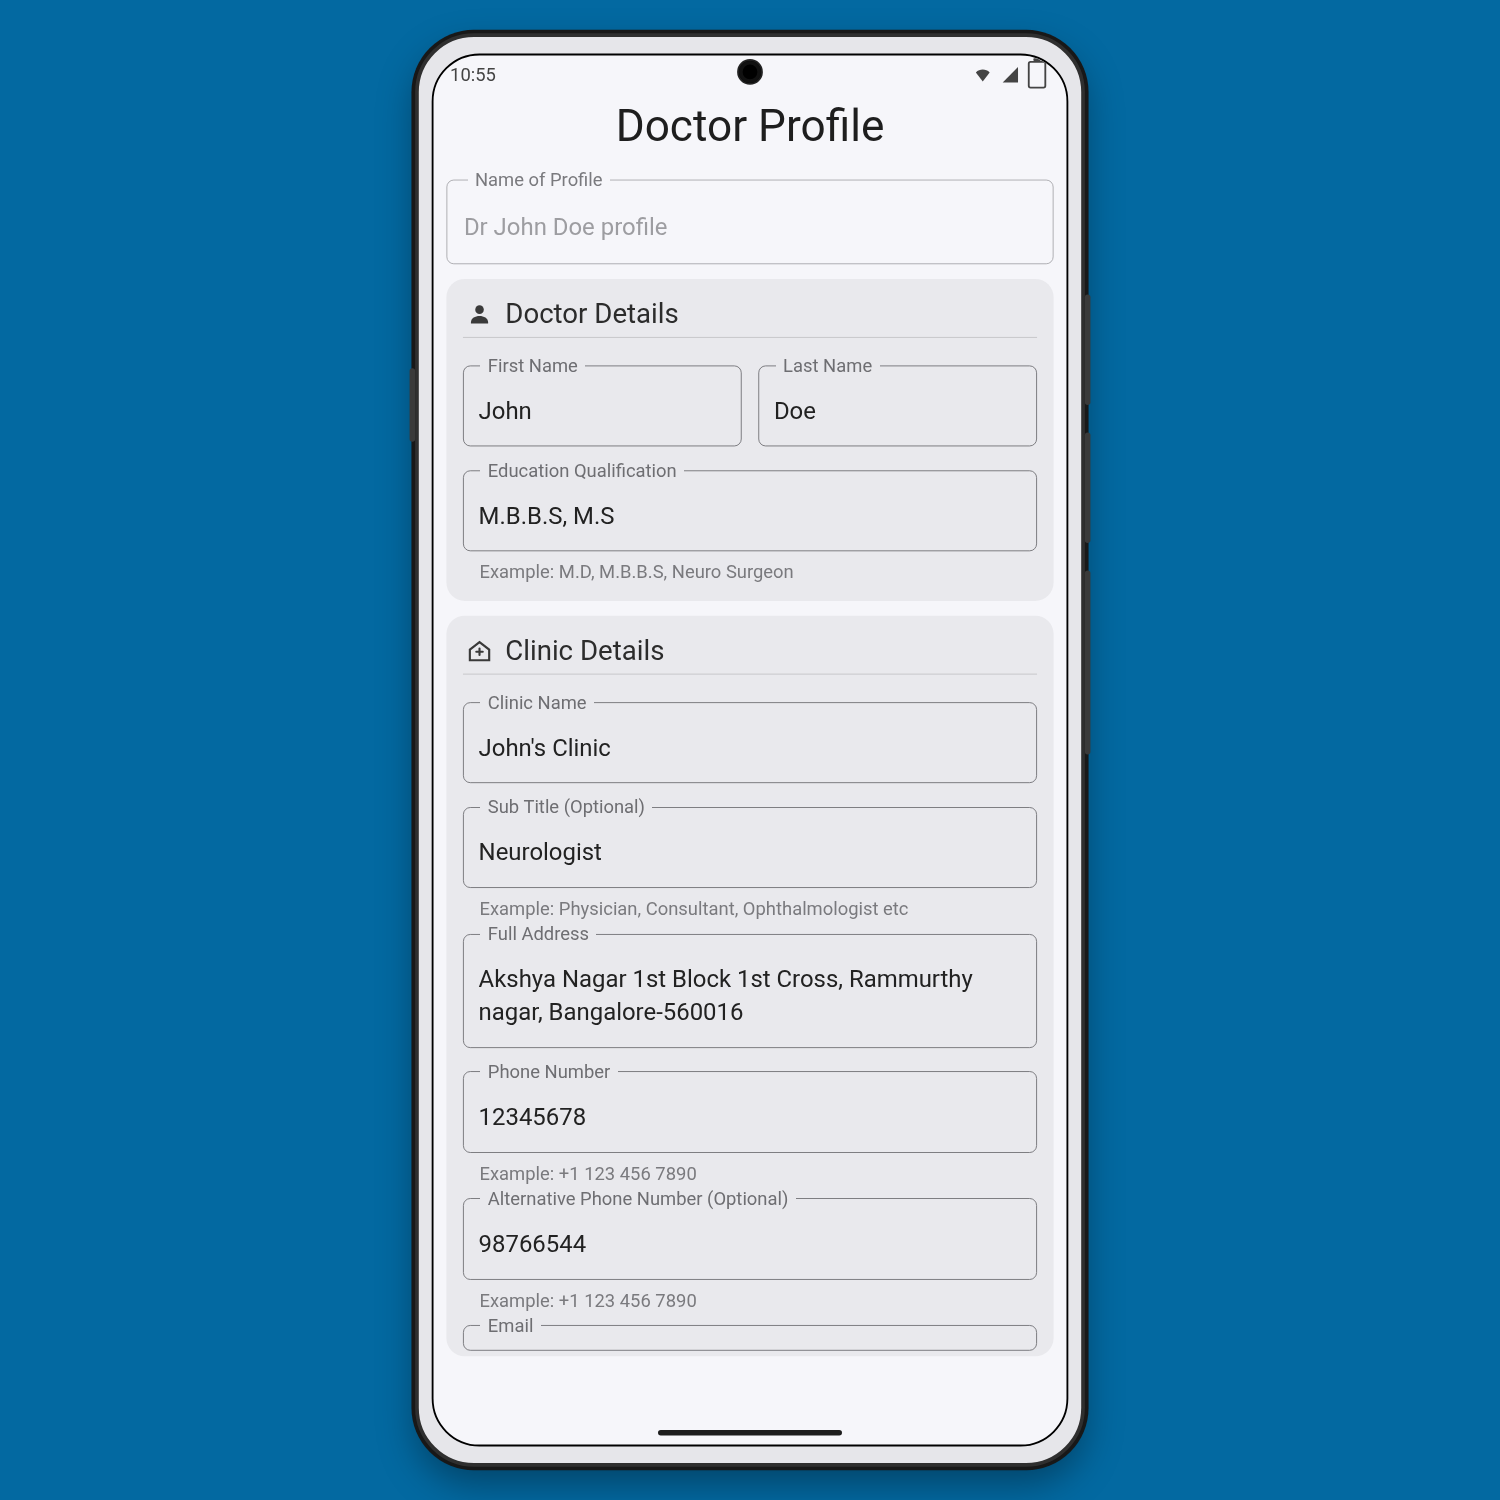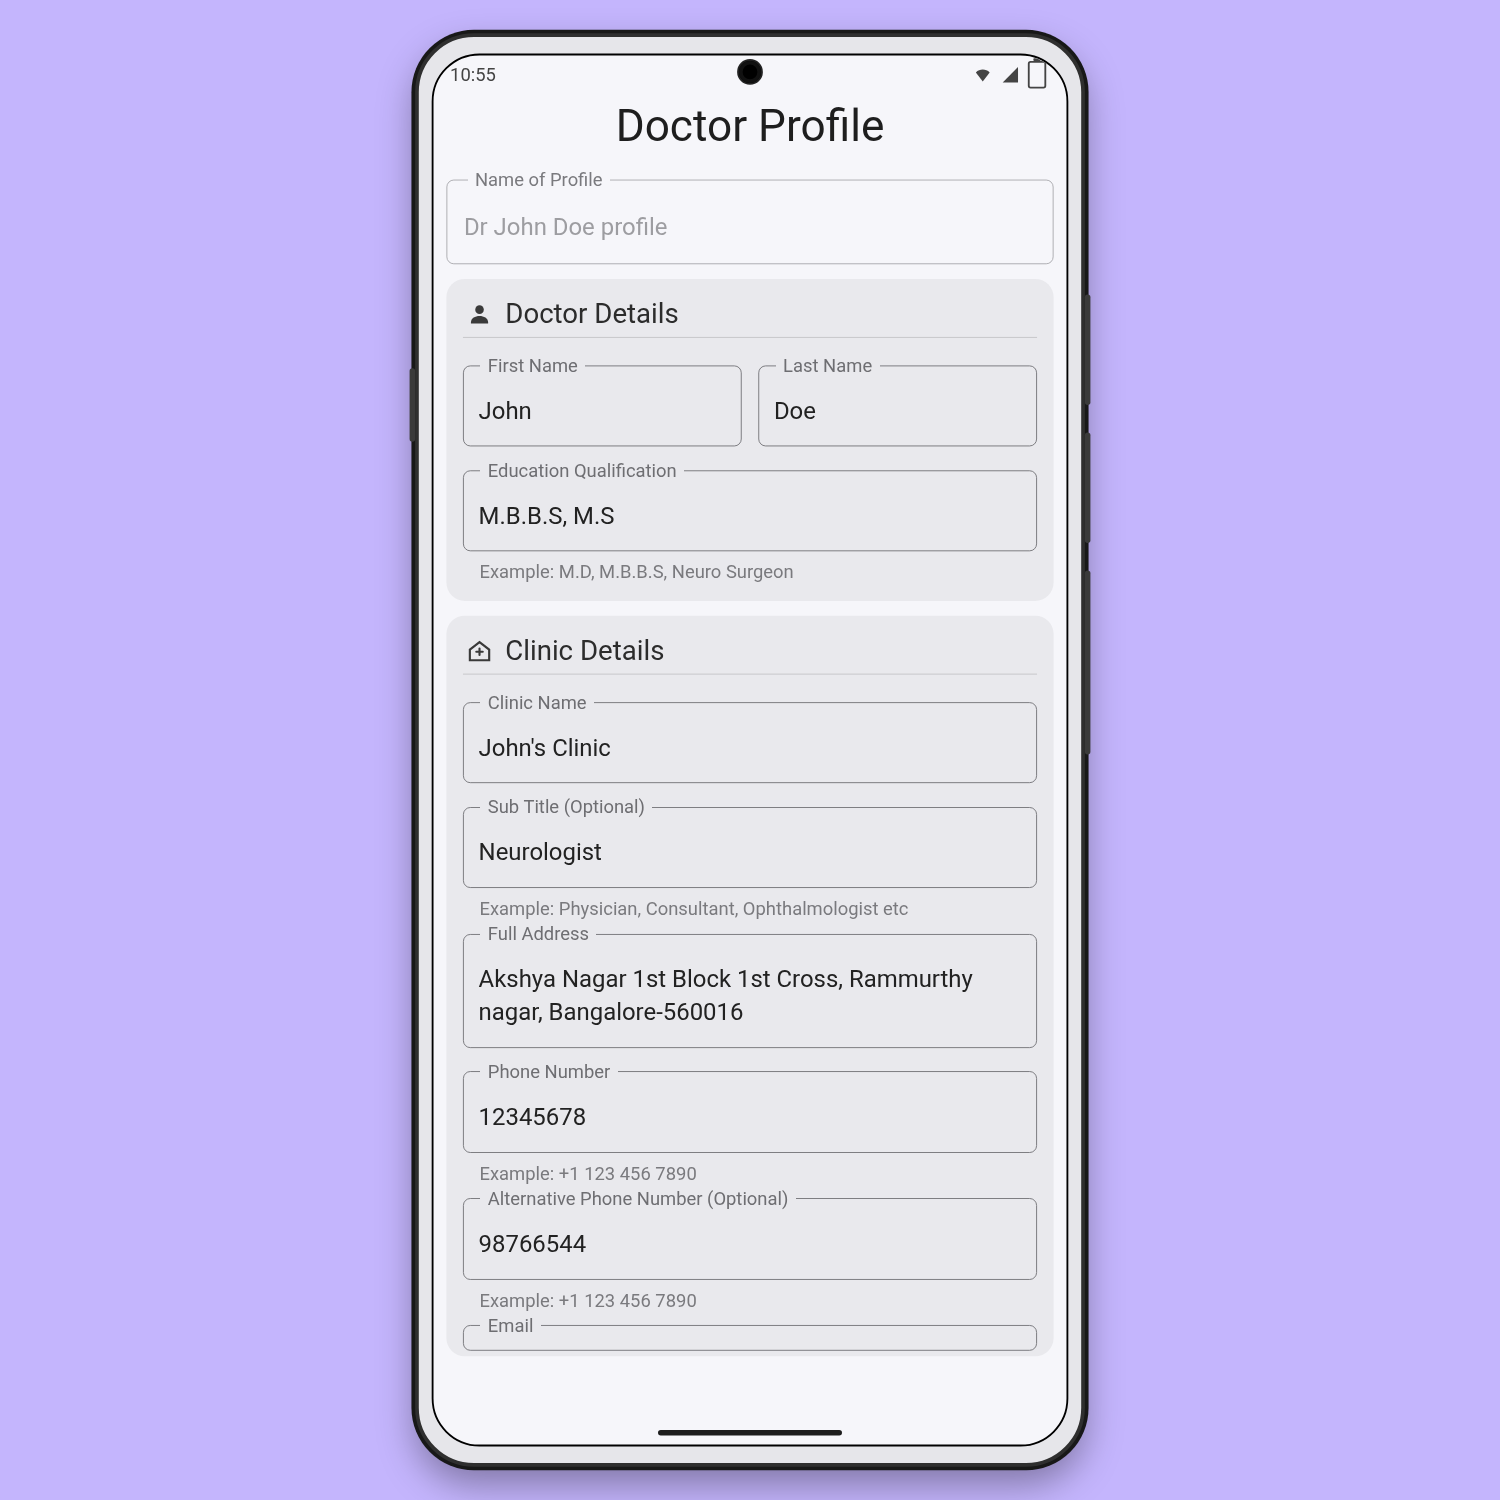--- a/index.html
+++ b/index.html
@@ -1,16 +1,16 @@
 <!DOCTYPE html>
 <html><head>
 <meta charset="utf-8">
 <style>
   html,body{margin:0;padding:0;height:100%;font-family:"Roboto","Segoe UI",Arial,sans-serif;background:#276b45;color:#222;}
-  .stage{width:1500px;height:1500px;max-width:100%;aspect-ratio:1/1;background:#c4b5fd;position:relative;overflow:hidden;}
+  .stage{width:1500px;height:1500px;max-width:100%;aspect-ratio:1/1;background:#0369a1;position:relative;overflow:hidden;}
   .device{
     position:absolute;left:50%;top:50%;transform:translate(-50%,-50%) scale(0.92);
     width:720px;height:1550px;
     border-radius:64px;background:#e6e6ea;
     border:4px solid #2f2f2f;
     box-shadow:0 0 0 4px #181818, 0 18px 40px rgba(0,0,0,.35);
   }
   .side-btn{position:absolute;right:-10px;width:6px;border-radius:3px;background:#3a3a3a;}
   .side-btn.b1{top:280px;height:120px;}
   .side-btn.b2{top:430px;height:120px;}

